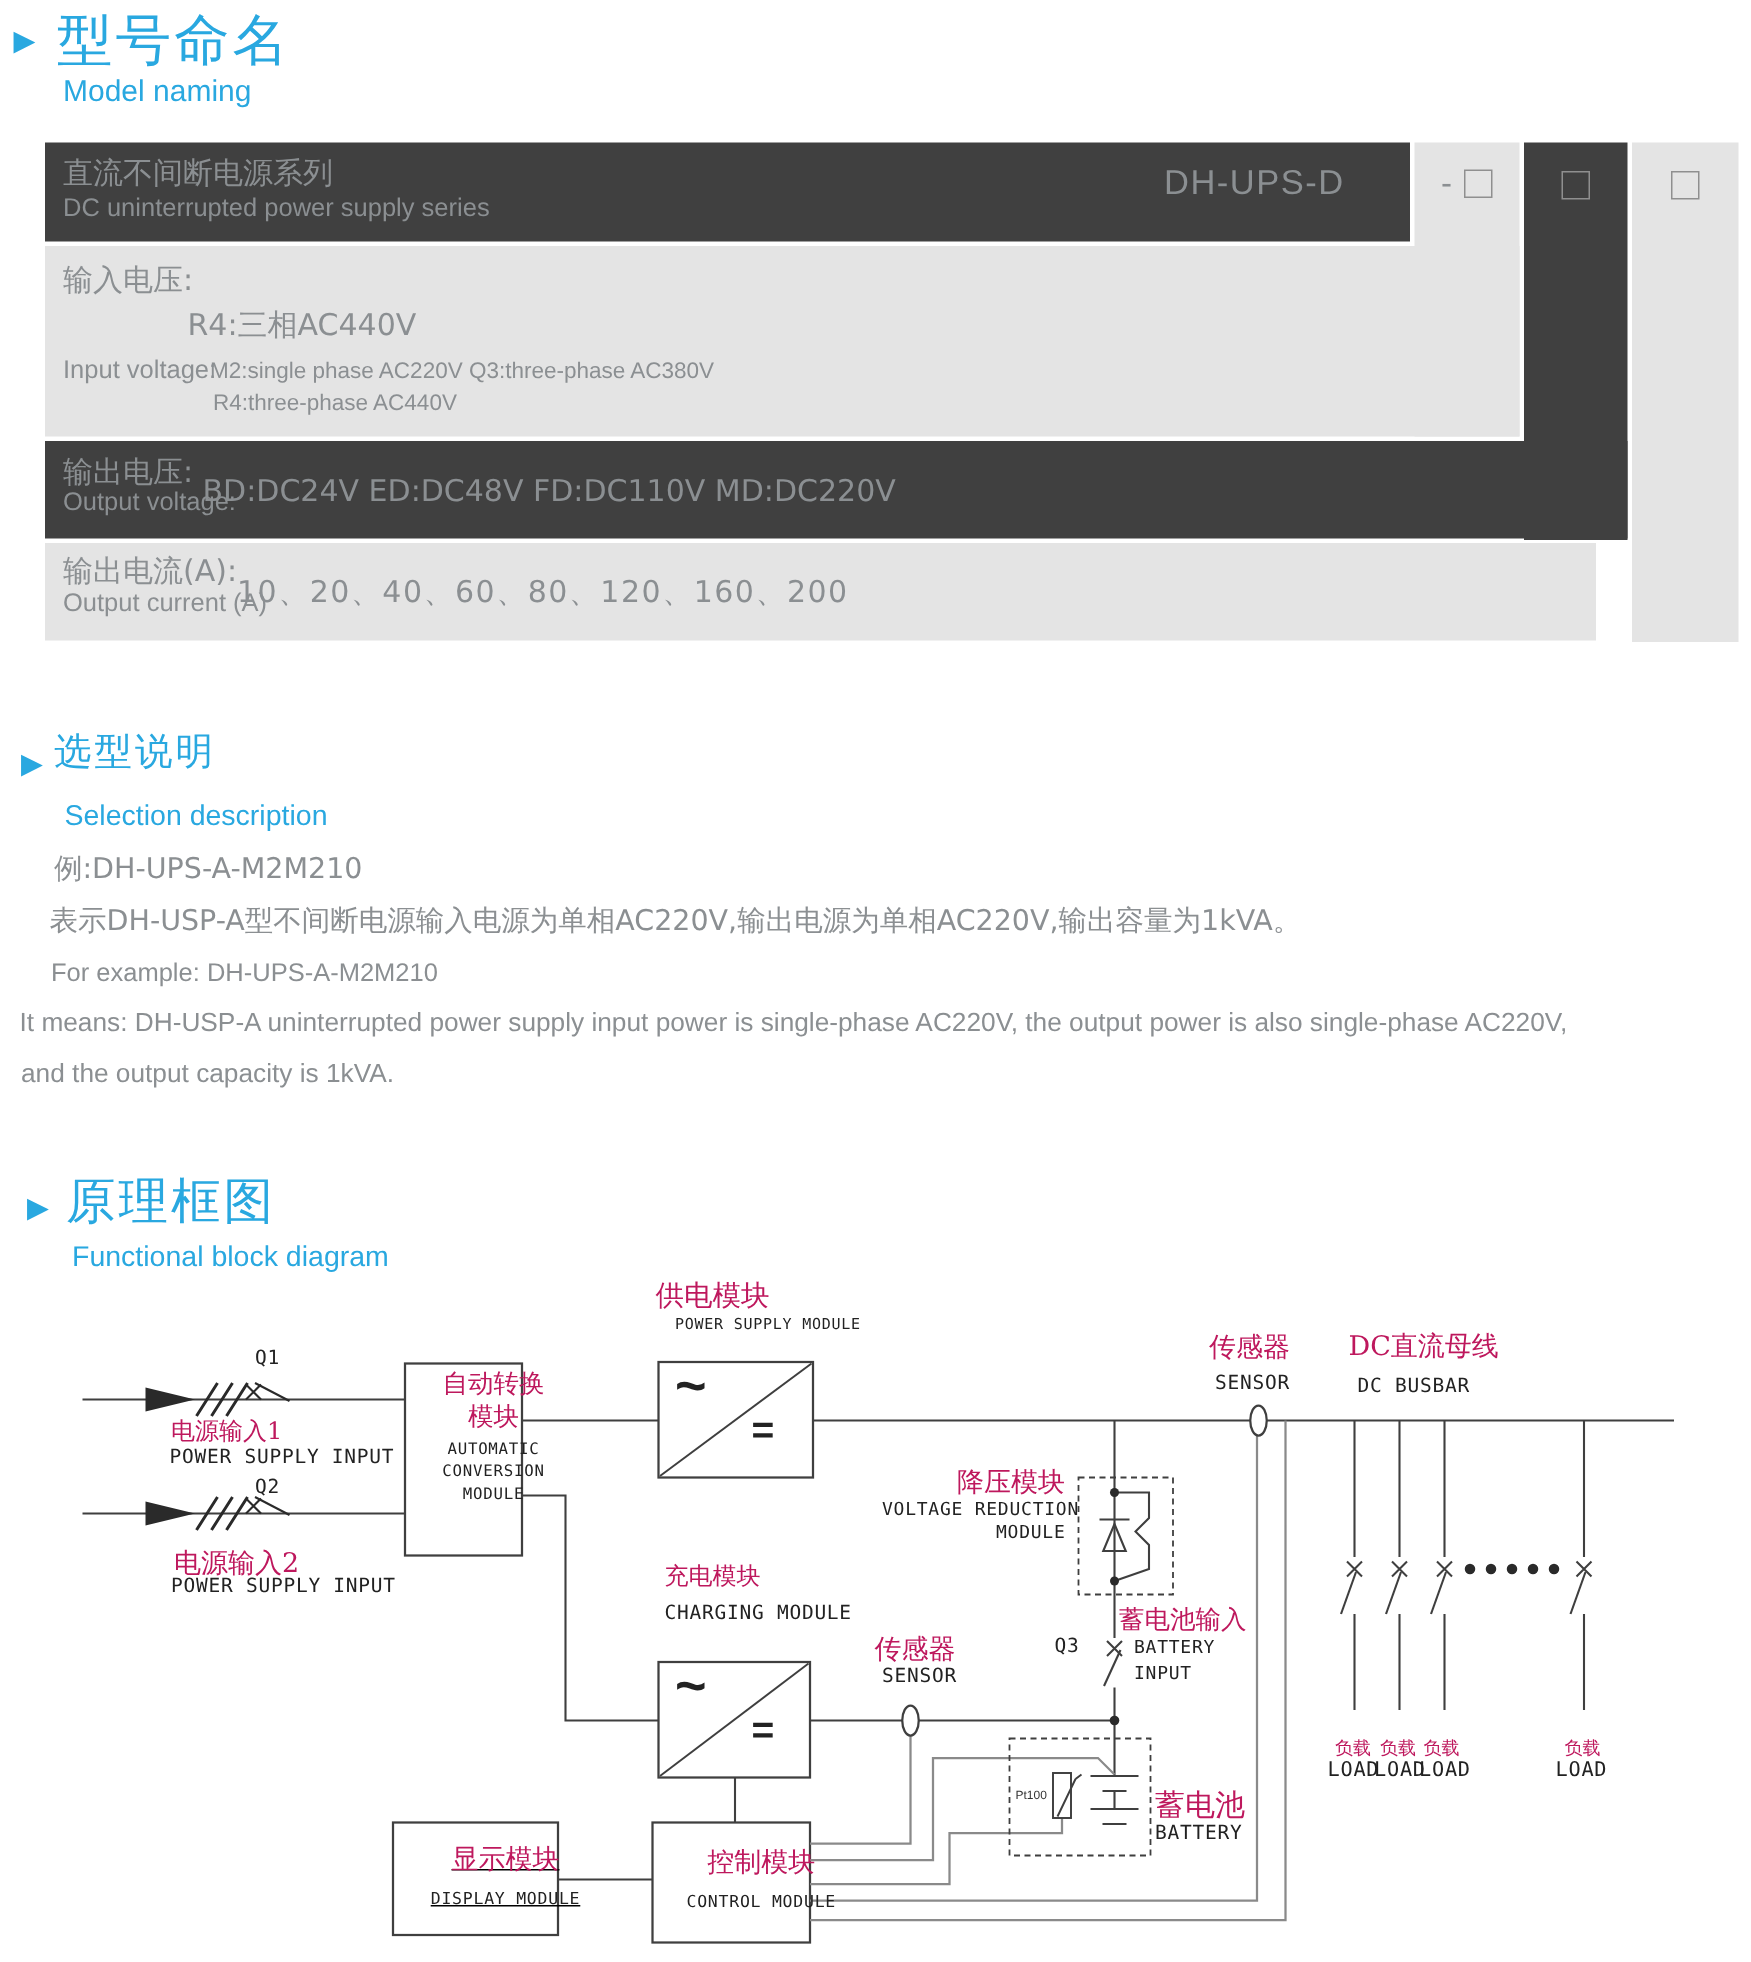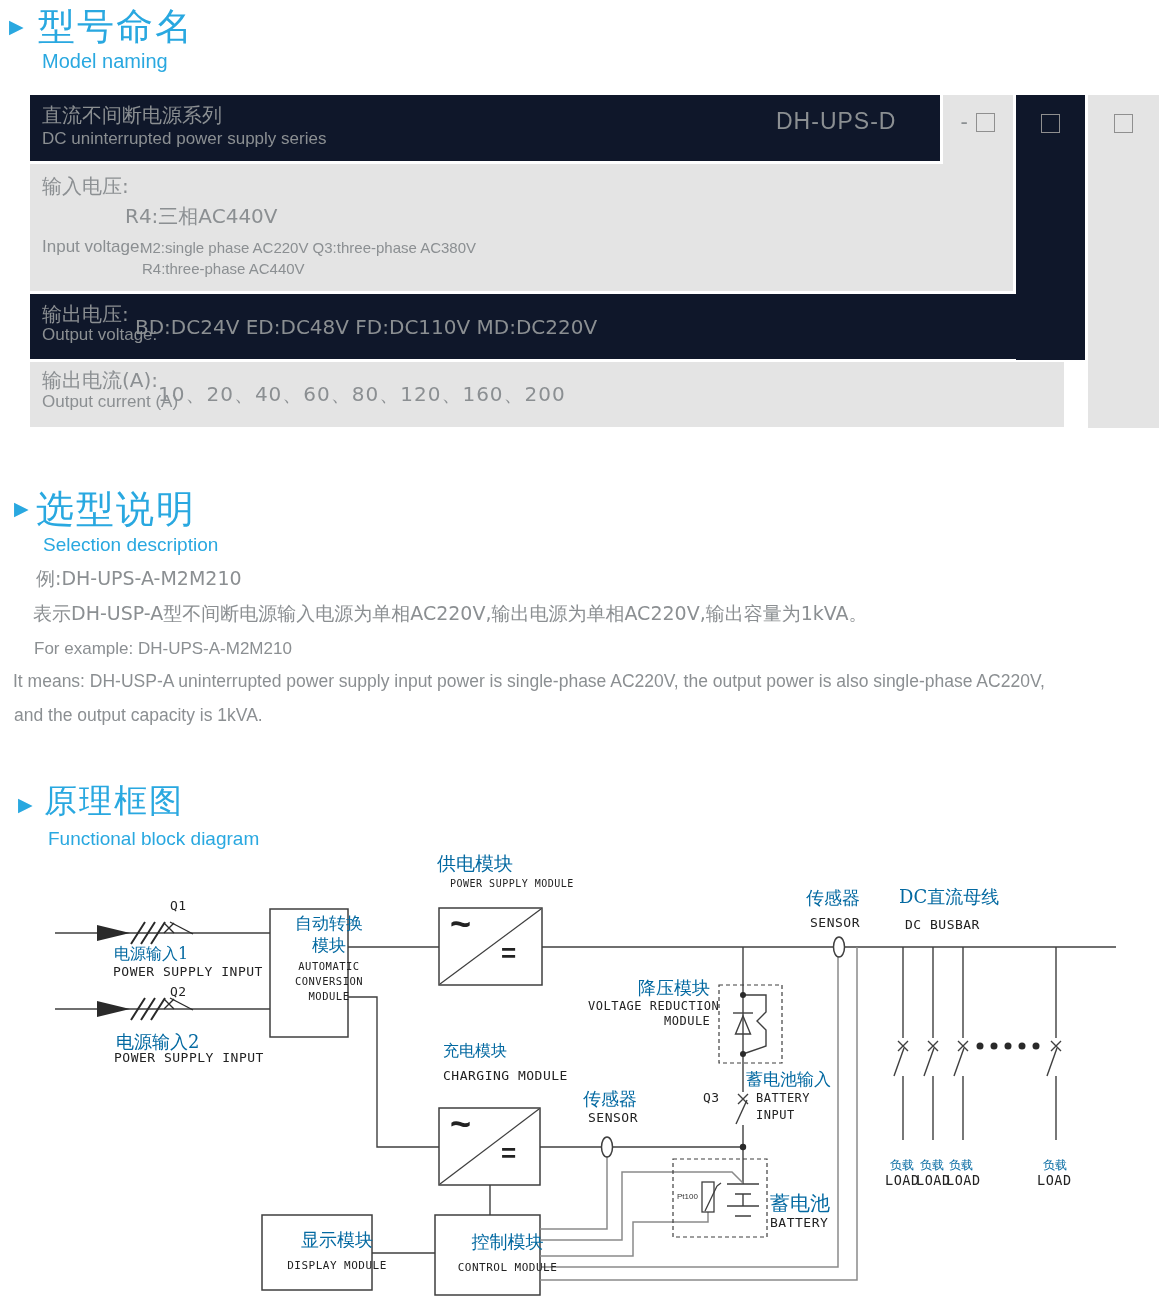--- a/index.html
+++ b/index.html
@@ -3,23 +3,23 @@
 <meta charset="utf-8">
 <style>
   html,body{margin:0;padding:0;background:#ffffff;}
   #page{position:relative;width:1167px;height:1308px;background:#fff;overflow:hidden;
         font-family:"Liberation Sans",sans-serif;}
   .abs{position:absolute;}
   .cyan{color:#29a8e0;}
   .gtx{color:#8b8f92;}
   .zh{font-family:"DejaVu Sans","Liberation Sans",sans-serif;}
   .cad{font-family:"DejaVu Sans Mono","Liberation Mono",monospace;color:#222;letter-spacing:.5px;}
-  .dzh{font-family:"DejaVu Serif","DejaVu Sans",serif;color:#0369a1;}
+  .dzh{font-family:"DejaVu Serif","DejaVu Sans",serif;color:#be185d;}
   .cell{position:absolute;box-sizing:border-box;}
-  .cell-blue{background:#0f172a;}
+  .cell-blue{background:#404040;}
   .cell-gray{background:#e4e4e4;}
   .sq{display:inline-block;width:17px;height:17px;border:1.5px solid #8f8f8f;vertical-align:middle;}
   .arrowhead{font-size:19px;}
   .boxlbl{display:flex;flex-direction:column;align-items:center;text-align:center;padding-left:20px;}
 </style>
 </head>
 <body>
 
 <div id="page">
 
@@ -58,21 +58,21 @@
     <div class="abs gtx zh" style="left:105px;top:21px;font-size:20px;">BD:DC24V  ED:DC48V  FD:DC110V  MD:DC220V</div>
   </div>
 
   <div class="cell cell-gray" style="left:30px;top:362px;width:1034px;height:65px;">
     <div class="abs gtx zh" style="left:12px;top:5px;font-size:20px;">输出电流(A):</div>
     <div class="abs gtx" style="left:12px;top:30px;font-size:17px;text-align:right;">Output current (A)</div>
     <div class="abs gtx zh" style="left:128px;top:19px;font-size:20px;letter-spacing:1px;">10、20、40、60、80、120、160、200</div>
   </div>
 
   <span class="abs cyan arrowhead" style="left:14px;top:497px;">▶</span>
-  <div class="abs cyan zh" style="left:36px;top:484px;font-size:38px;letter-spacing:2px;">选型说明</div>
+  <div class="abs cyan zh" style="left:36px;top:484px;font-size:25px;letter-spacing:2px;">选型说明</div>
   <div class="abs cyan" style="left:43px;top:534px;font-size:19px;">Selection description</div>
   <div class="abs gtx zh" style="left:36px;top:566px;font-size:19px;">例:DH-UPS-A-M2M210</div>
   <div class="abs gtx zh" style="left:33px;top:601px;font-size:19px;">表示DH-USP-A型不间断电源输入电源为单相AC220V,输出电源为单相AC220V,输出容量为1kVA。</div>
   <div class="abs gtx" style="left:34px;top:639px;font-size:17px;">For example: DH-UPS-A-M2M210</div>
   <div class="abs gtx" style="left:13px;top:671px;font-size:17.5px;">It means: DH-USP-A uninterrupted power supply input power is single-phase AC220V, the output power is also single-phase AC220V,</div>
   <div class="abs gtx" style="left:14px;top:705px;font-size:17.5px;">and the output capacity is 1kVA.</div>
 
   <span class="abs cyan arrowhead" style="left:18px;top:793px;">▶</span>
   <div class="abs cyan zh" style="left:44px;top:779px;font-size:33px;letter-spacing:2px;">原理框图</div>
   <div class="abs cyan" style="left:48px;top:828px;font-size:19px;">Functional block diagram</div>
@@ -213,21 +213,21 @@
 
   <div class="abs dzh" style="left:806px;top:886px;font-size:18px;">传感器</div>
   <div class="abs cad" style="left:810px;top:915px;font-size:13px;">SENSOR</div>
   <div class="abs dzh" style="left:899px;top:885px;font-size:18px;">DC直流母线</div>
   <div class="abs cad" style="left:905px;top:917px;font-size:13px;">DC BUSBAR</div>
 
   <div class="abs" style="left:677px;top:1192px;font-size:8px;color:#333;font-family:'Liberation Sans',sans-serif;">Pt100</div>
   <div class="abs dzh" style="left:770px;top:1190px;font-size:20px;">蓄电池</div>
   <div class="abs cad" style="left:770px;top:1215px;font-size:13px;">BATTERY</div>
 
-  <div class="abs boxlbl" style="left:262px;top:1228px;width:110px;">
+  <div class="abs boxlbl" style="left:262px;top:1228px;width:110px;text-decoration:underline;">
     <span class="dzh" style="font-size:18px;line-height:24px;">显示模块</span>
     <span class="cad" style="font-size:11px;line-height:20px;margin-top:4px;">DISPLAY MODULE</span>
   </div>
   <div class="abs boxlbl" style="left:435px;top:1230px;width:105px;">
     <span class="dzh" style="font-size:18px;line-height:24px;">控制模块</span>
     <span class="cad" style="font-size:11px;line-height:20px;margin-top:4px;">CONTROL MODULE</span>
   </div>
 
   <div class="abs dzh" style="left:890px;top:1157px;font-size:12px;">负载</div>
   <div class="abs dzh" style="left:920px;top:1157px;font-size:12px;">负载</div>

